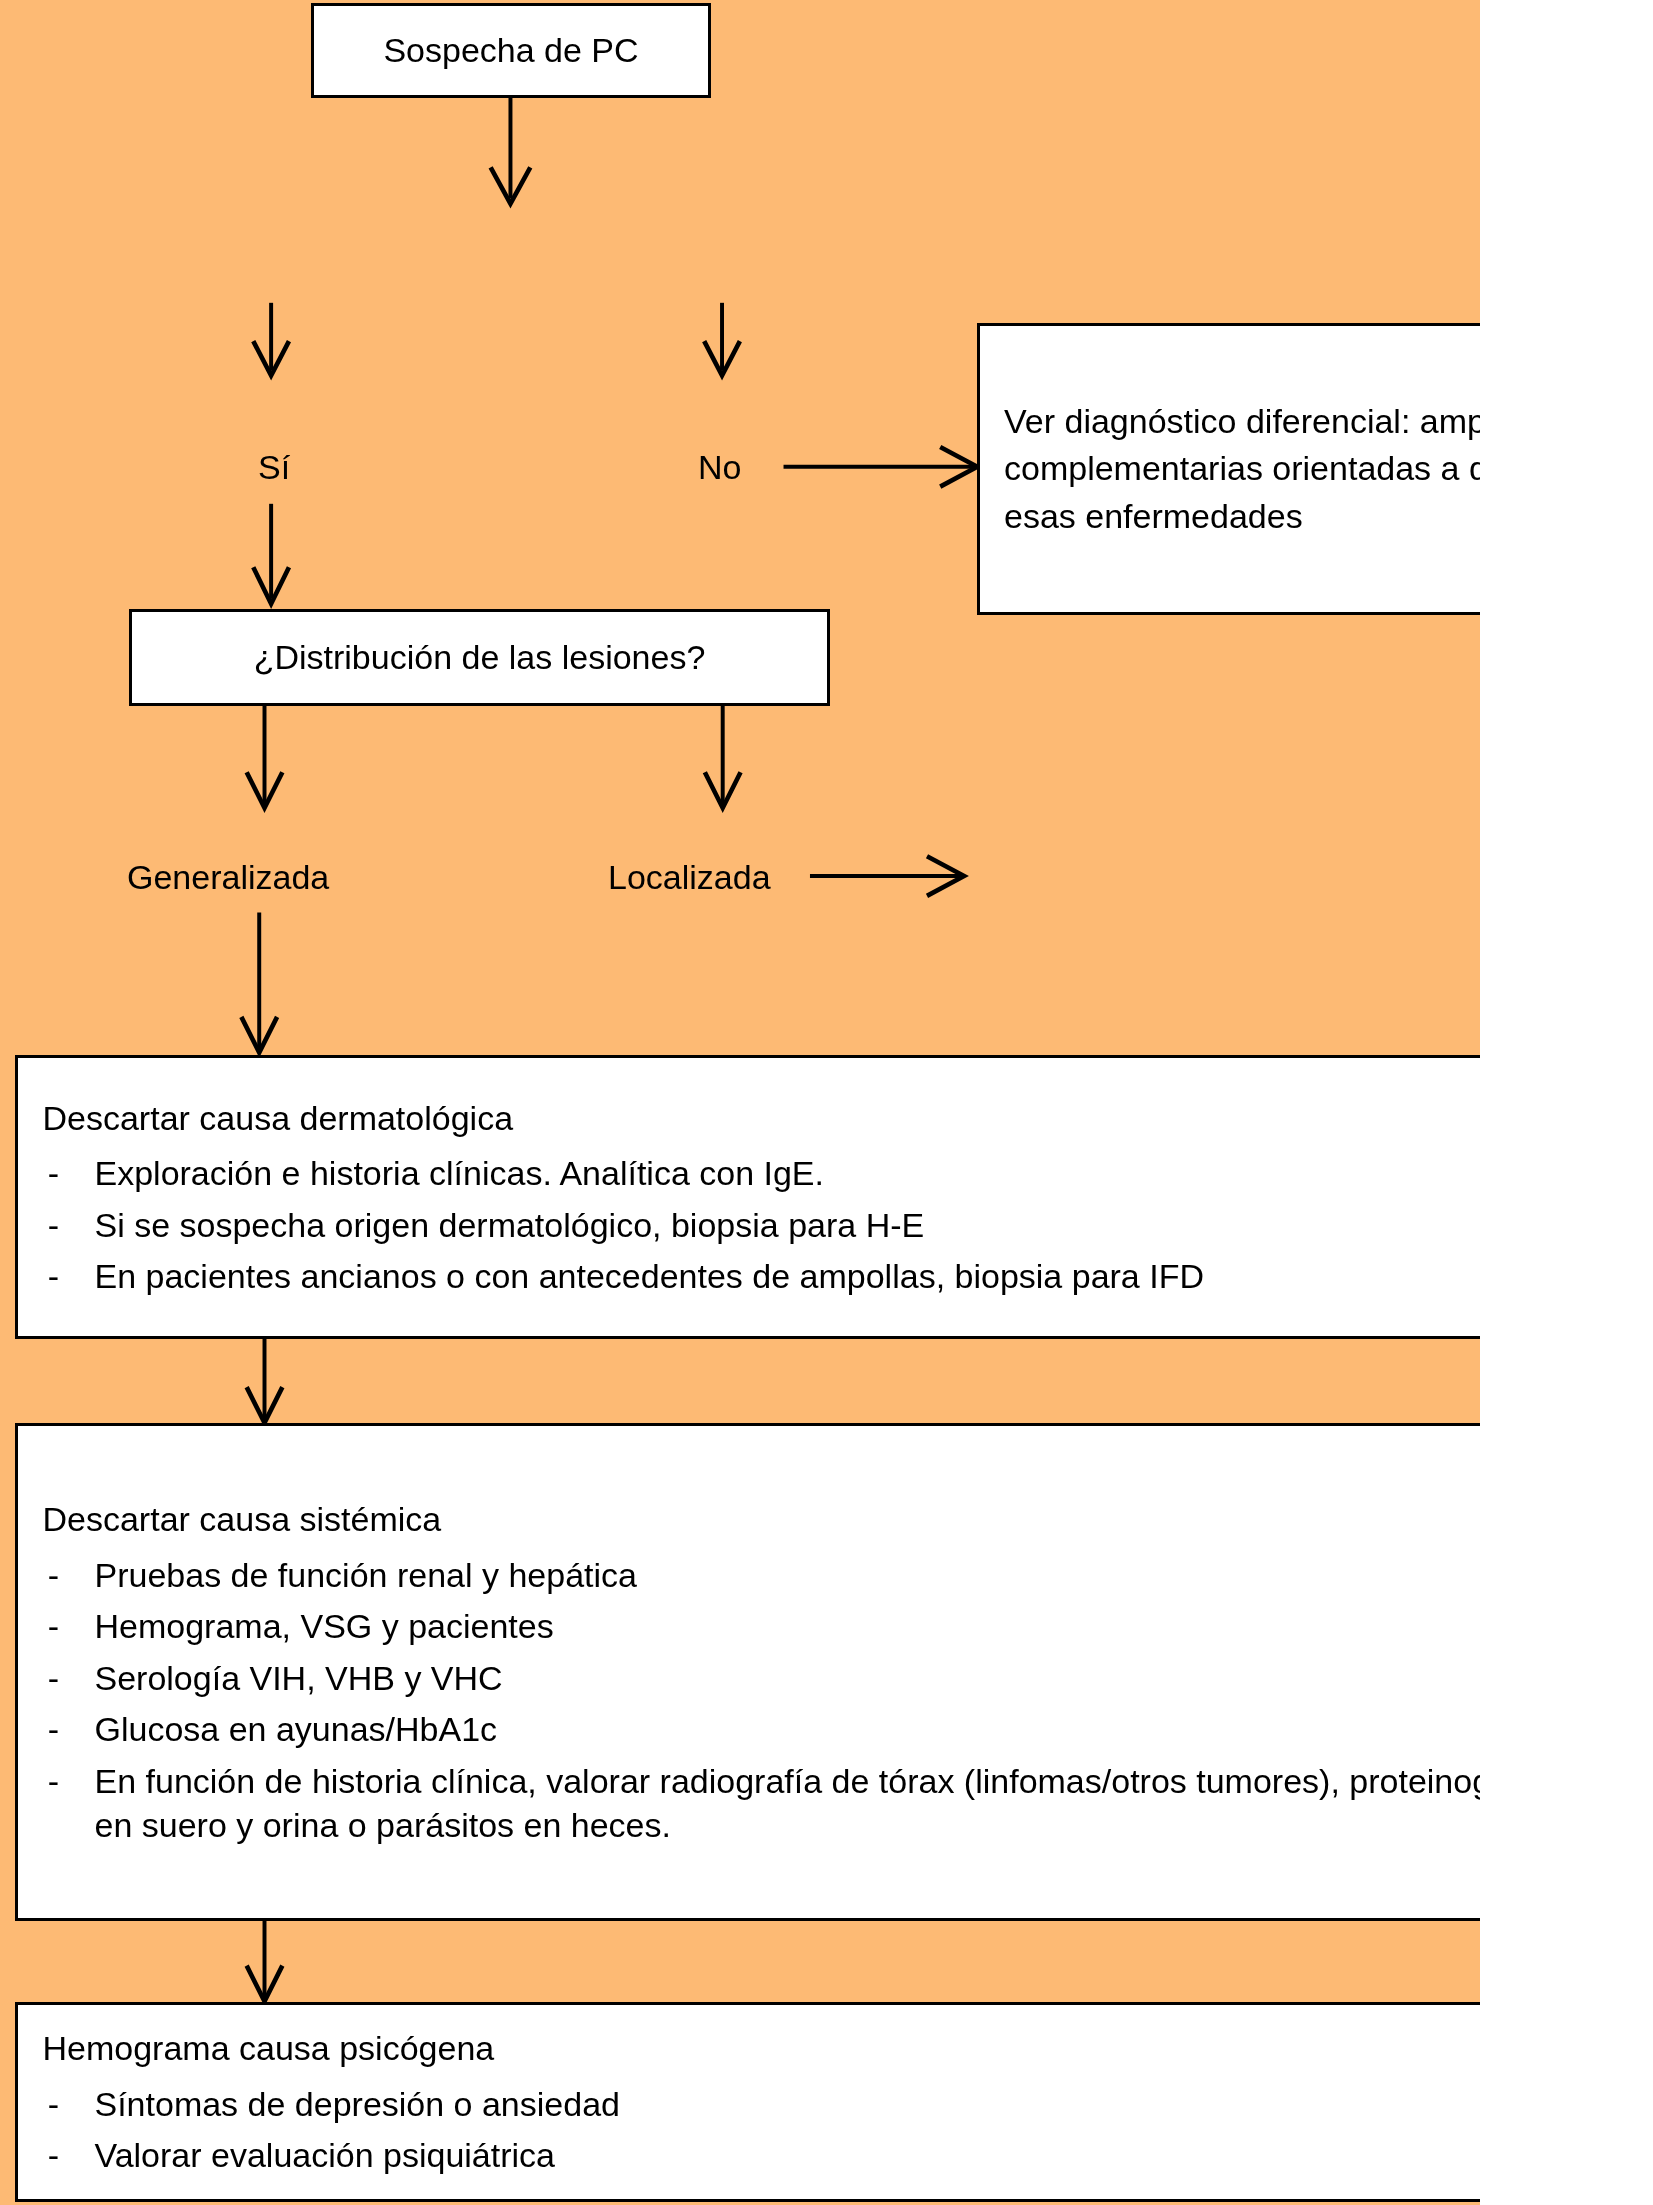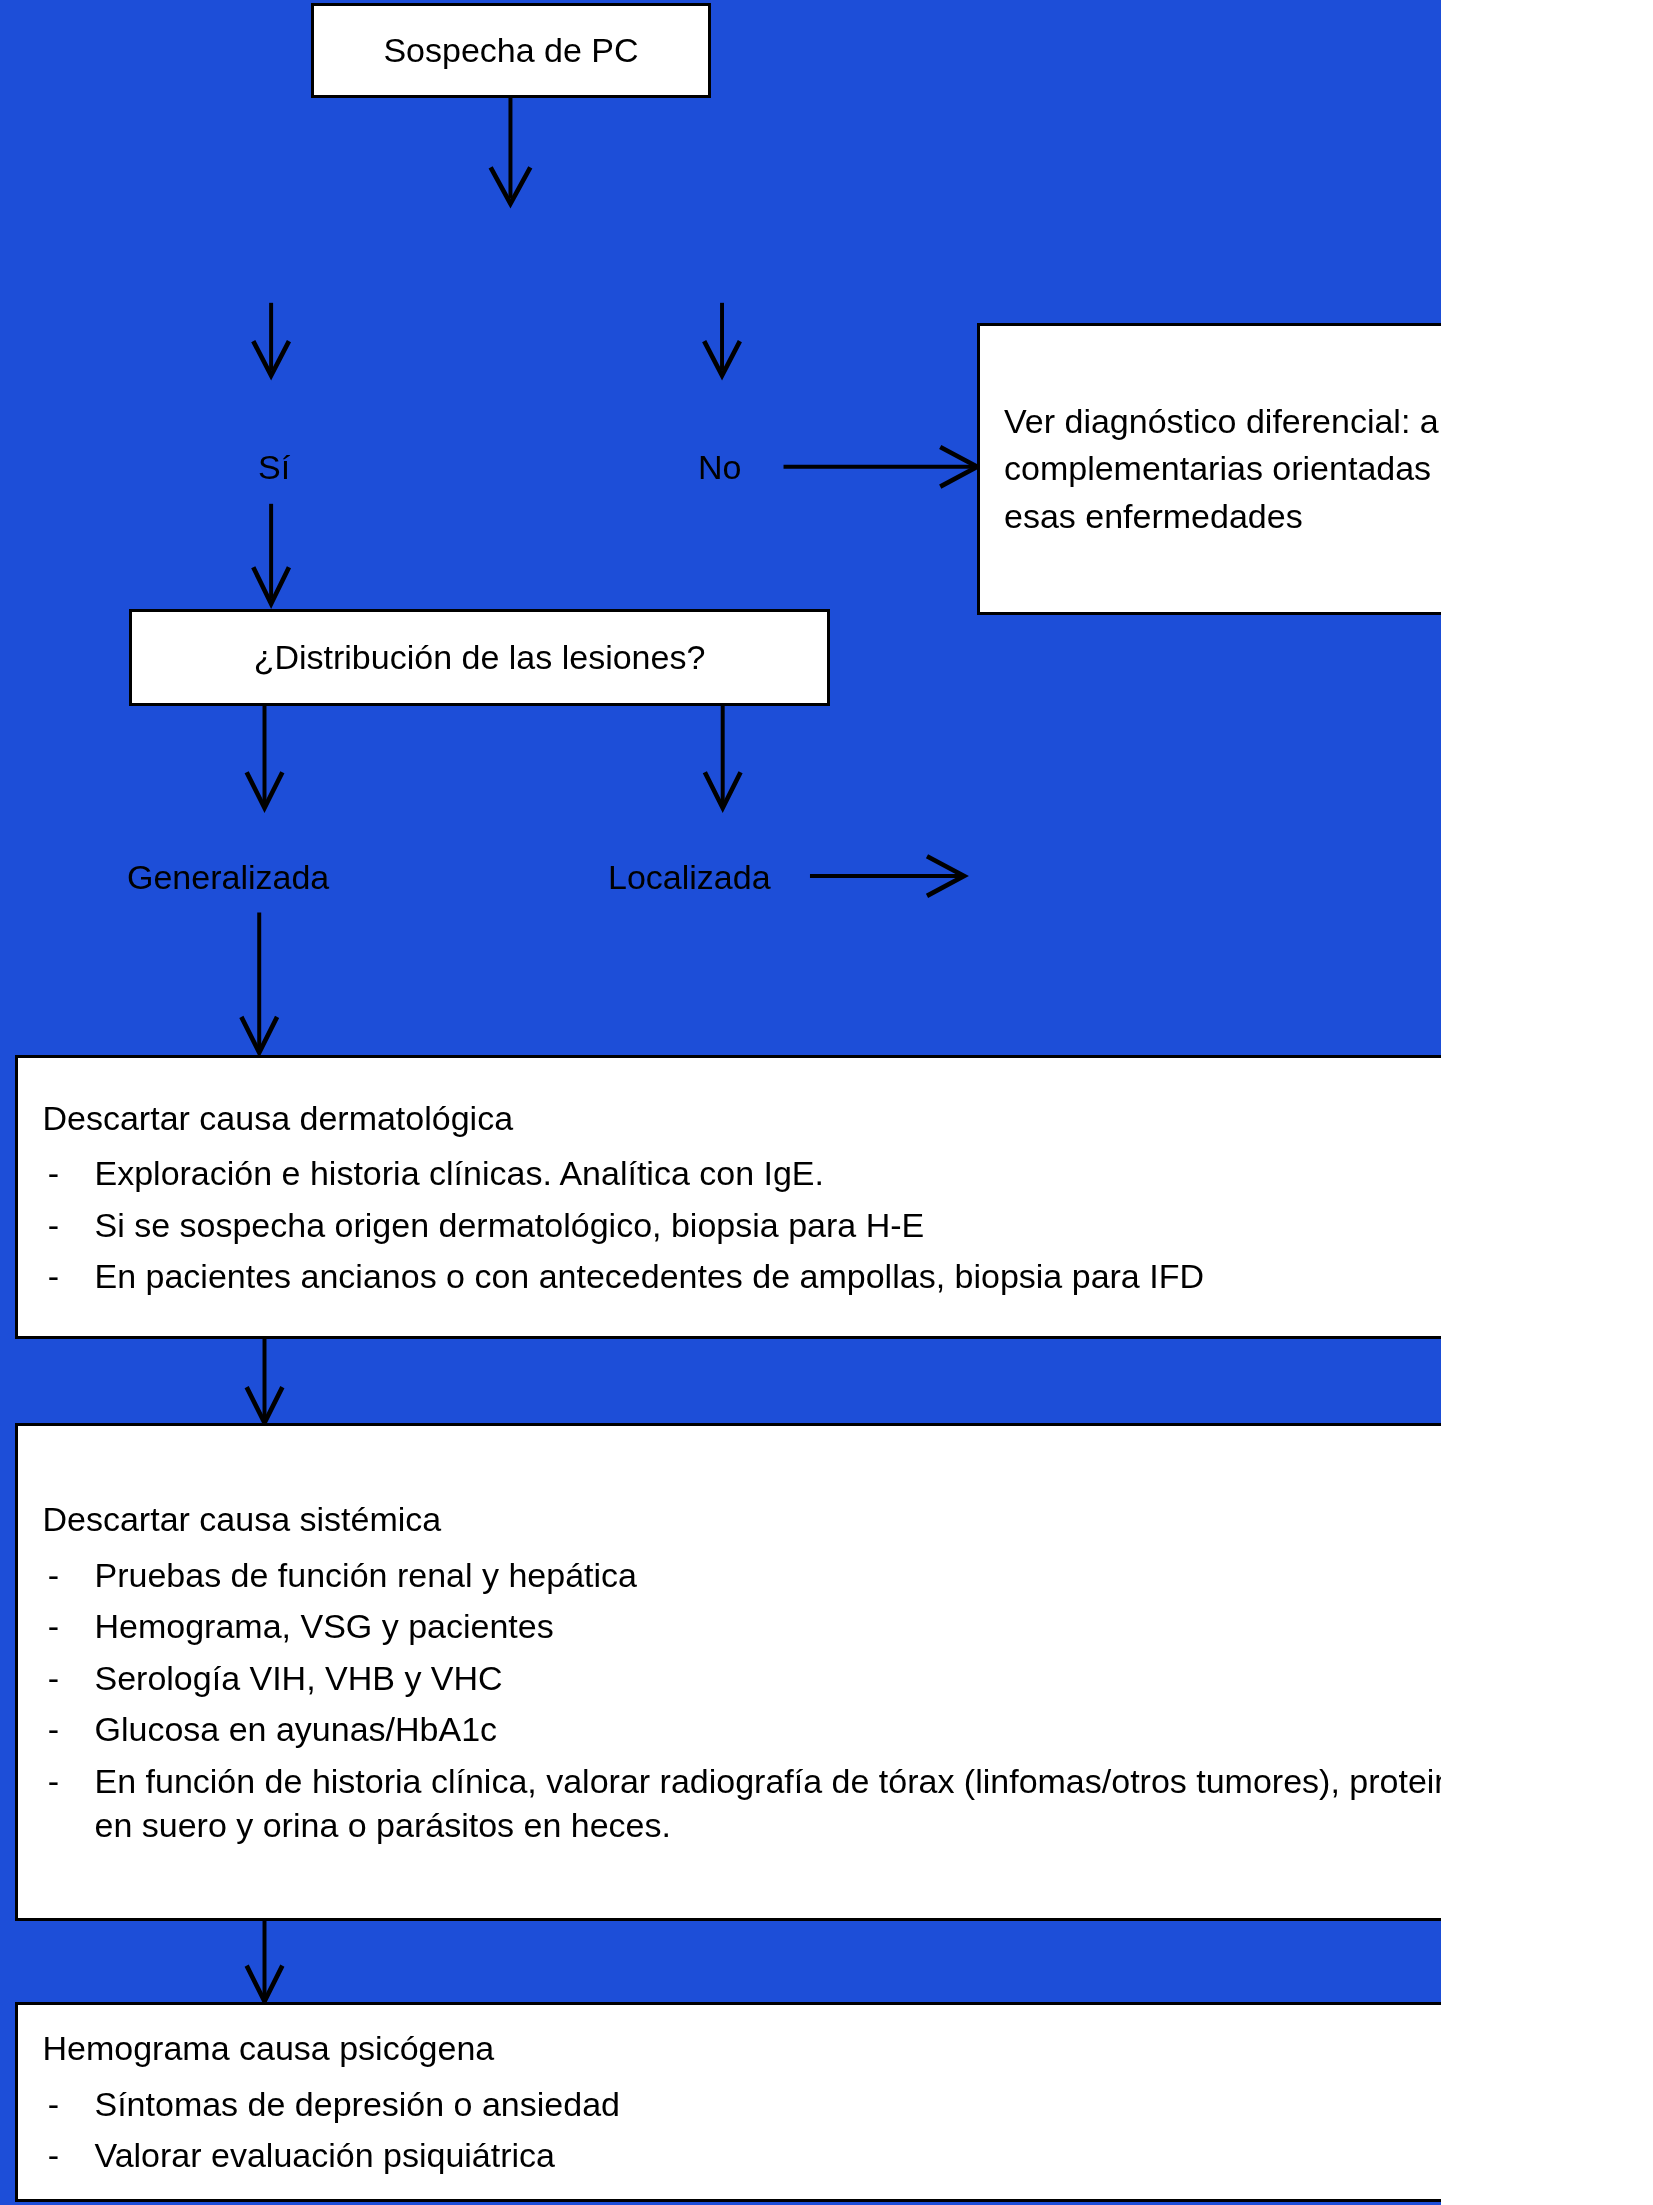--- a/index.html
+++ b/index.html
@@ -4,24 +4,25 @@
 <style>
   html, body {
     margin: 0;
     padding: 0;
     background: #ffffff;
   }
   #page {
     position: relative;
     width: 1441px;
     height: 2205px;
-    background: #1d4ed8;
+    background: #fdba74;
     font-family: "Liberation Sans", sans-serif;
     color: #000000;
     overflow: hidden;
+    padding-left: 39px;
   }
   .node {
     position: absolute;
     box-sizing: border-box;
     border: 3.3px solid #000000;
     background: #ffffff;
     display: flex;
     flex-direction: column;
     justify-content: center;
   }

